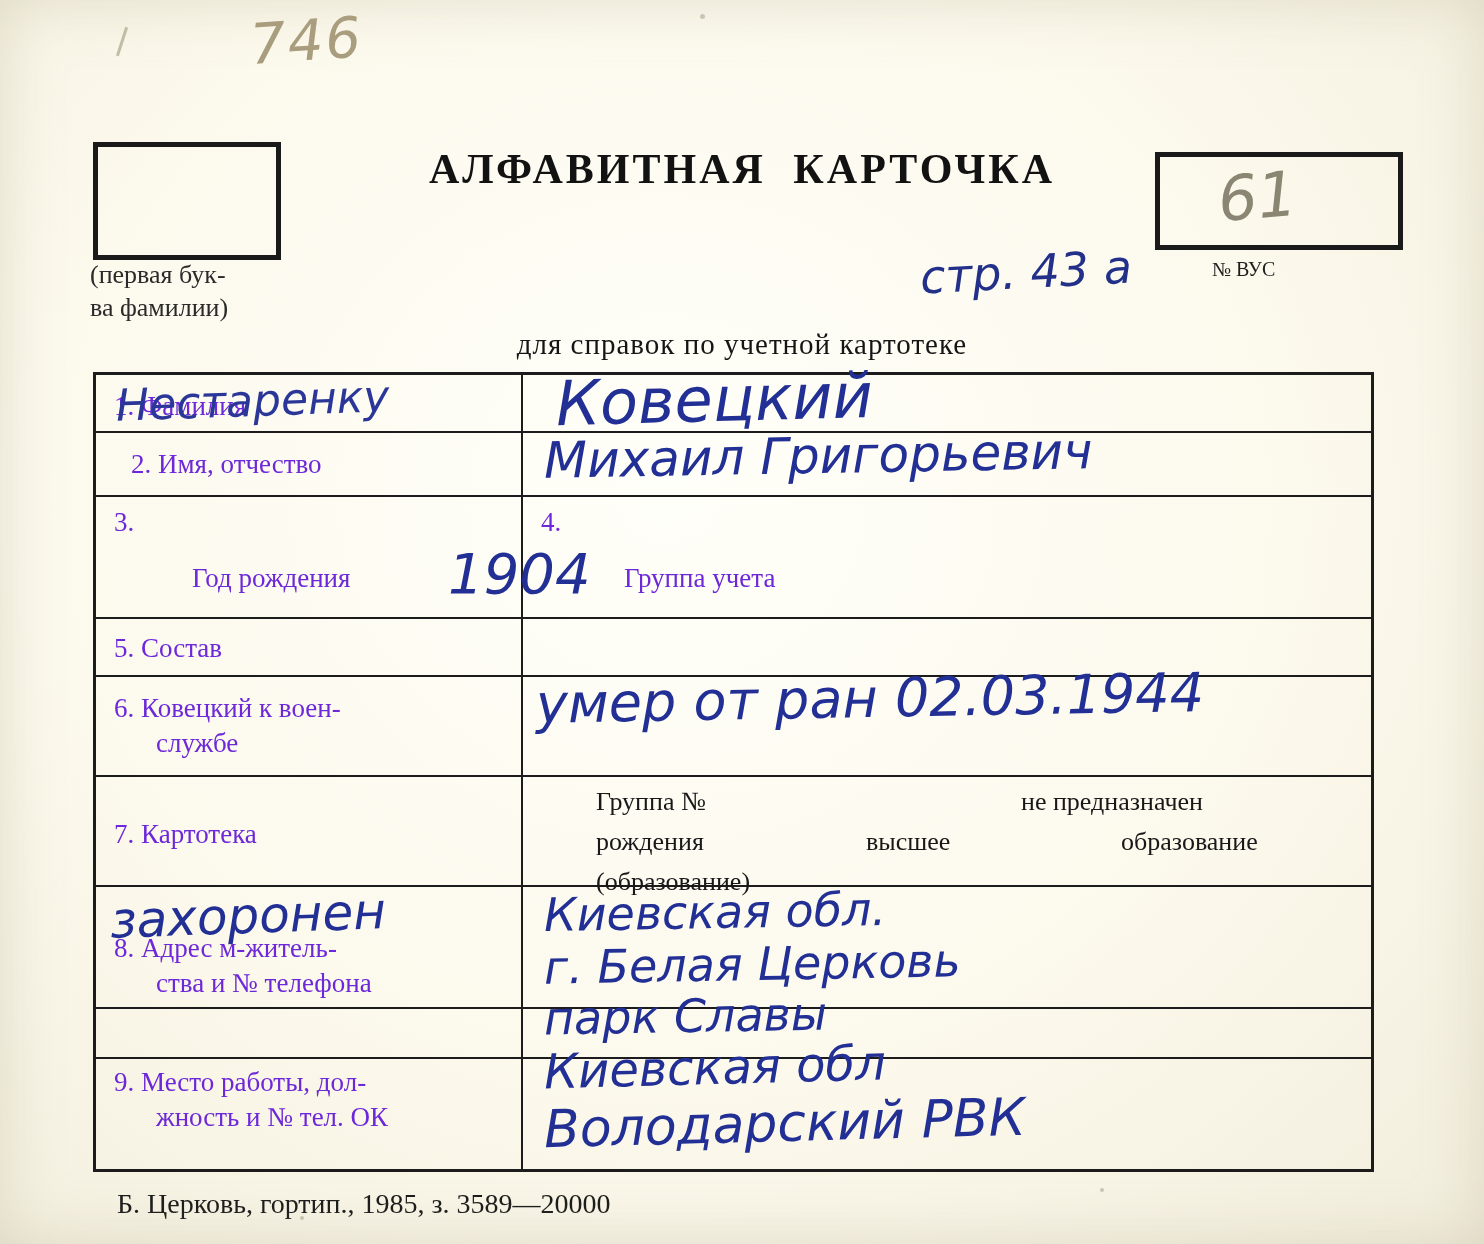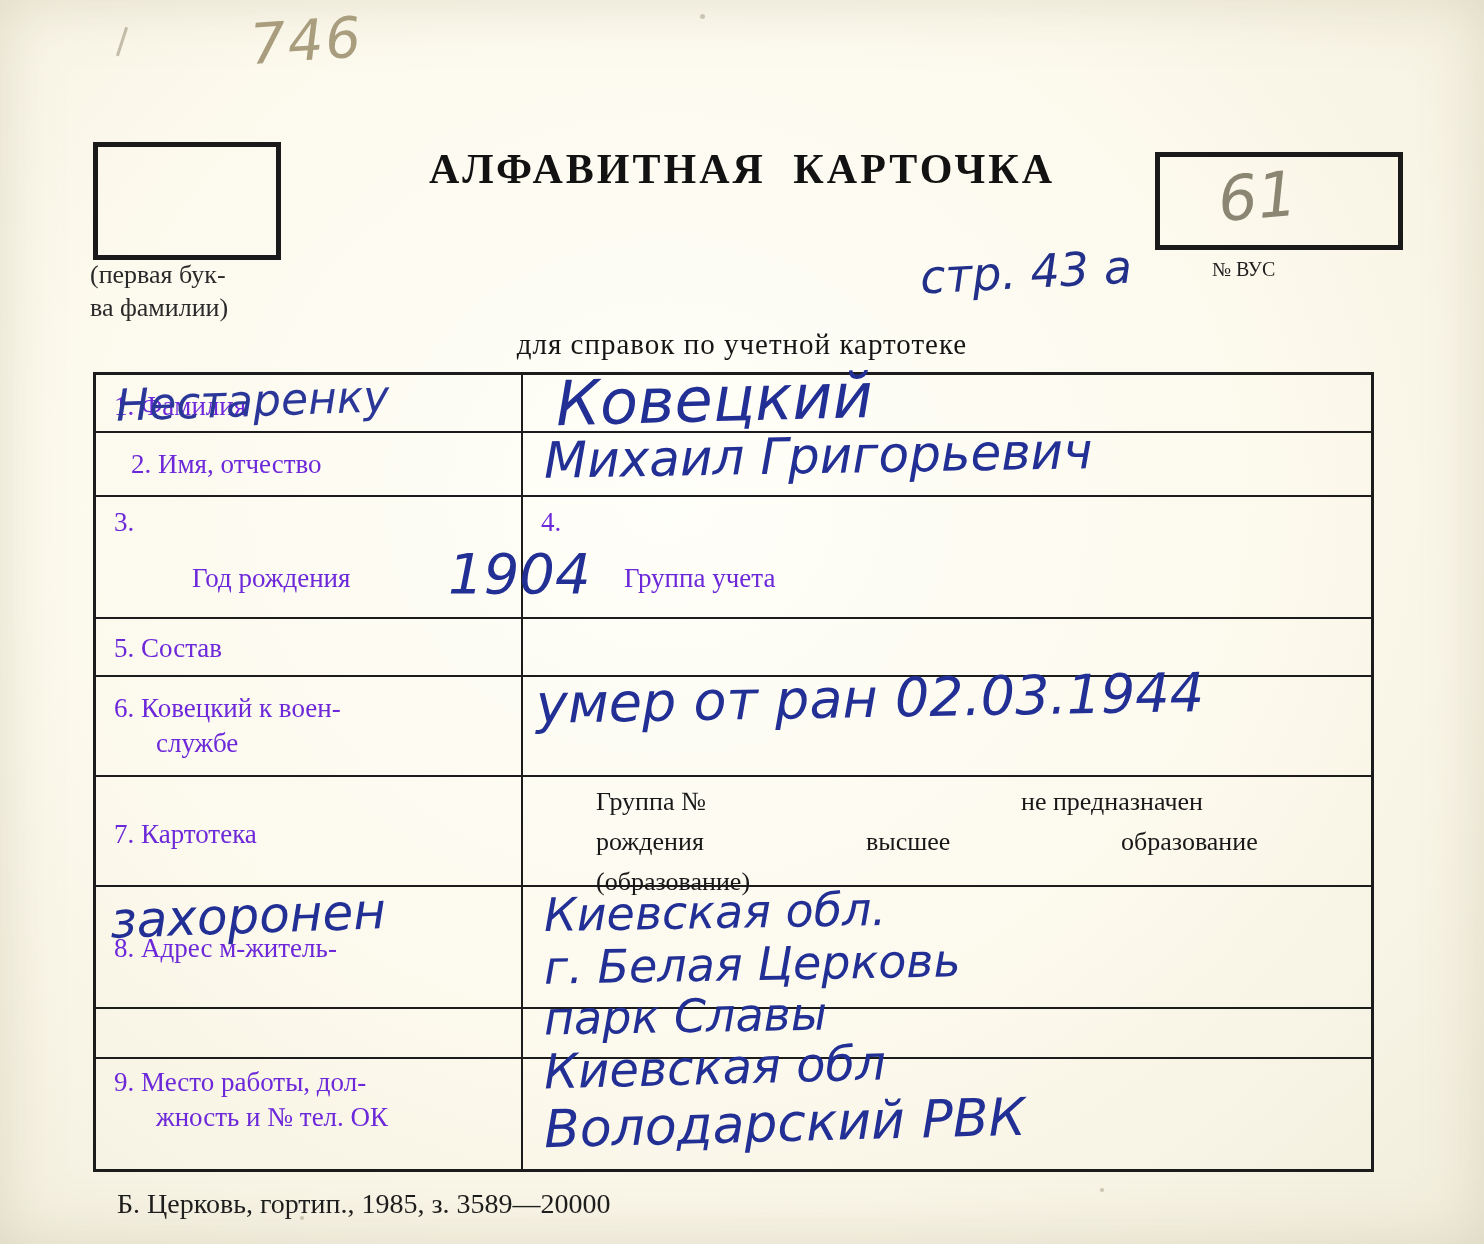--- a/index.html
+++ b/index.html
@@ -275,20 +275,21 @@
     <div class="opt-line" style="left:500px; top:412px;">Группа №</div>
     <div class="opt-line" style="left:925px; top:412px;">не  предназначен</div>
     <div class="opt-line" style="left:500px; top:452px;">рождения</div>
     <div class="opt-line" style="left:770px; top:452px;">высшее</div>
     <div class="opt-line" style="left:1025px; top:452px;">образование</div>
     <div class="opt-line" style="left:500px; top:492px;">(образование)</div>
 
     <div class="row-label" style="left:18px; top:556px;">
       <span class="row-num">8.</span>
       <span>Адрес м-житель-</span>
+      <div style="margin-left:42px;">ства и № телефона</div>
     </div>
     <div class="hw" style="left:14px; top:512px; font-size:50px; transform:rotate(-2deg);">захоронен</div>
     <div class="hw" style="left:448px; top:510px; font-size:46px; transform:rotate(-1deg);">Киевская обл.</div>
     <div class="hw" style="left:448px; top:562px; font-size:46px; transform:rotate(-1deg);">г. Белая Церковь</div>
     <div class="hw" style="left:448px; top:614px; font-size:46px; transform:rotate(-1deg);">парк Славы</div>
 
     <div class="row-label" style="left:18px; top:690px;">
       <span class="row-num">9.</span>
       <span>Место работы, дол-</span>
       <div style="margin-left:42px;">жность и № тел. ОК</div>

